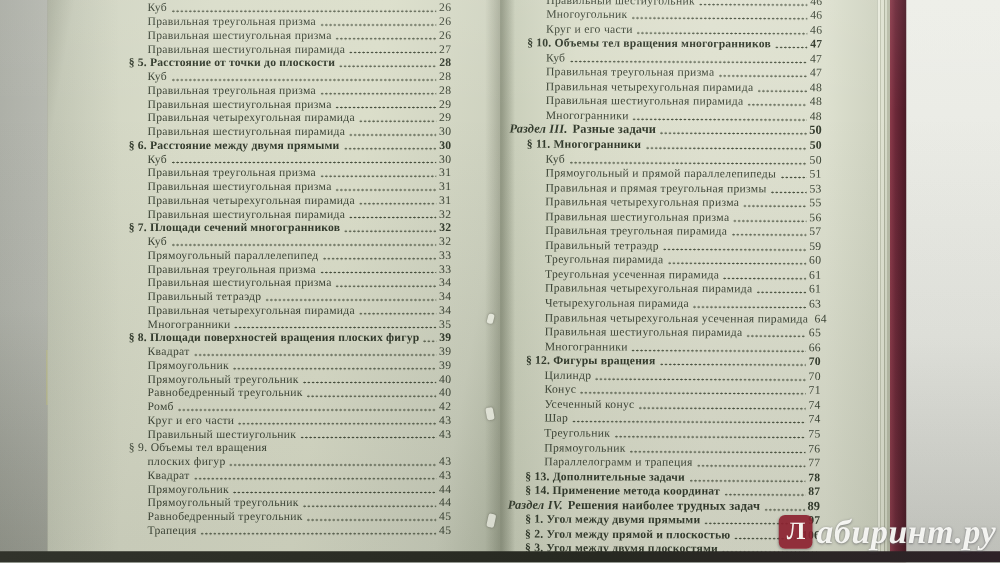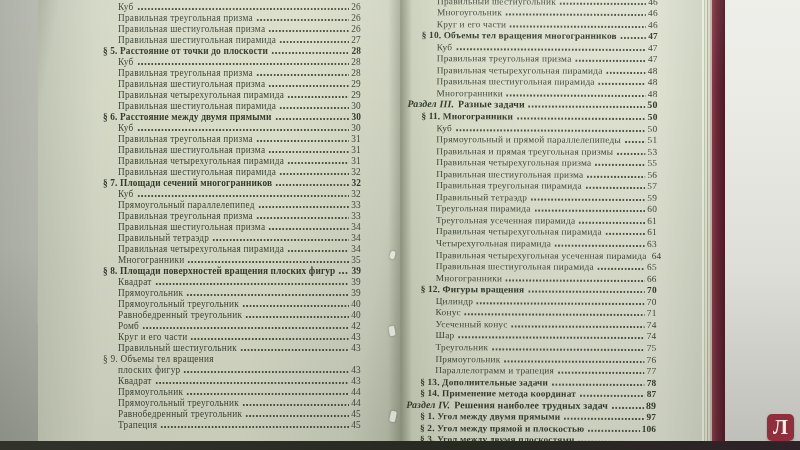--- a/index.html
+++ b/index.html
@@ -486,14 +486,15 @@
 
   <div id="fore-edge"></div>
   <div id="cover-edge"></div>
   <div id="bottom-shadow"></div>
   <div id="vignette"></div>
 
   <div id="watermark">
     <div id="wm-logo">
       <span>Л</span>
     </div>
+    <div id="wm-text">абиринт.ру</div>
   </div>
 </div>
 
 </body></html>

